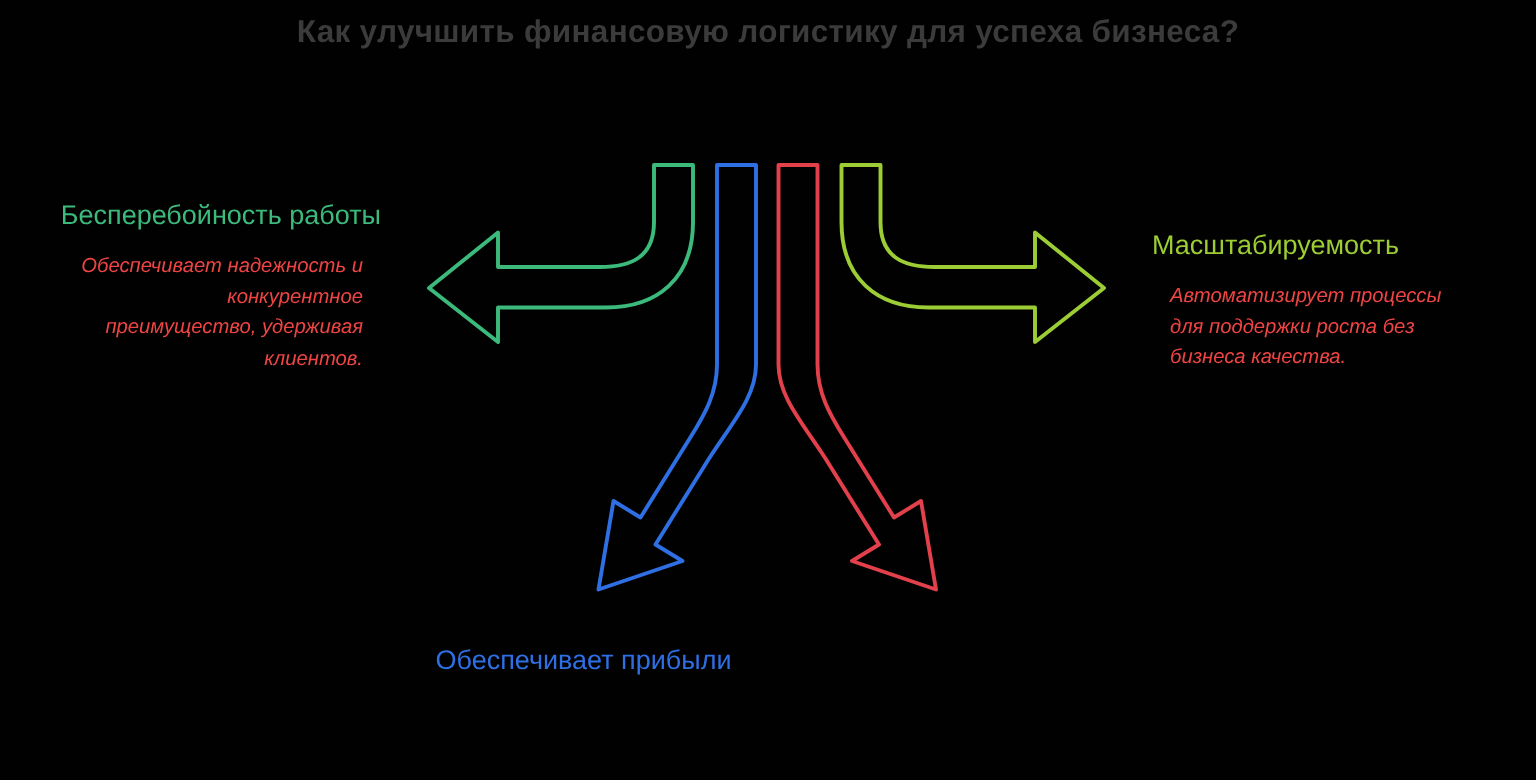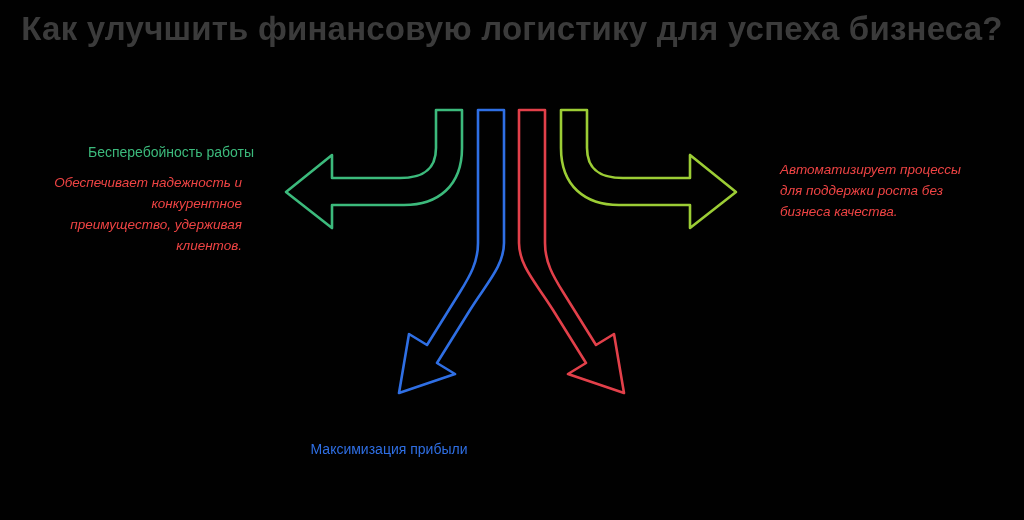--- a/index.html
+++ b/index.html
@@ -19,38 +19,38 @@
     width: 1024px;
     height: 520px;
     background: #010101;
   }
   #page-title {
     position: absolute;
     left: 0;
     top: 10px;
     width: 1024px;
     text-align: center;
-    font-size: 33px;
+    font-size: 21px;
     font-weight: bold;
     color: #3b3b3b;
     letter-spacing: 0.2px;
   }
   #diagram {
     position: absolute;
     left: 0;
     top: 0;
     width: 1024px;
     height: 520px;
   }
   .callout {
     position: absolute;
   }
   .callout h3 {
-    margin: 16px 0 3px 0;
-    font-size: 14px;
+    margin: 5px 0 3px 0;
+    font-size: 18px;
     font-weight: normal;
     line-height: 1.2;
   }
   .callout p {
     margin: 12px;
     font-size: 13.5px;
     line-height: 1.55;
     color: #ef4444;
     font-style: italic;
   }
@@ -147,21 +147,22 @@
              L 587,110
              Z"></path>
   </svg>
 
   <div class="callout" id="callout-continuity">
     <h3>Бесперебойность работы</h3>
     <p>Обеспечивает надежность и конкурентное преимущество, удерживая клиентов.</p>
   </div>
 
   <div class="callout" id="callout-scalability">
+    <h3>Масштабируемость</h3>
     <p>Автоматизирует процессы для поддержки роста без бизнеса качества.</p>
   </div>
 
   <div class="callout" id="callout-profit">
-    <h3>Максимизация прибыли</h3>
+    <h3>Обеспечивает прибыли</h3>
   </div>
 
 
 </div>
 
 </body></html>

